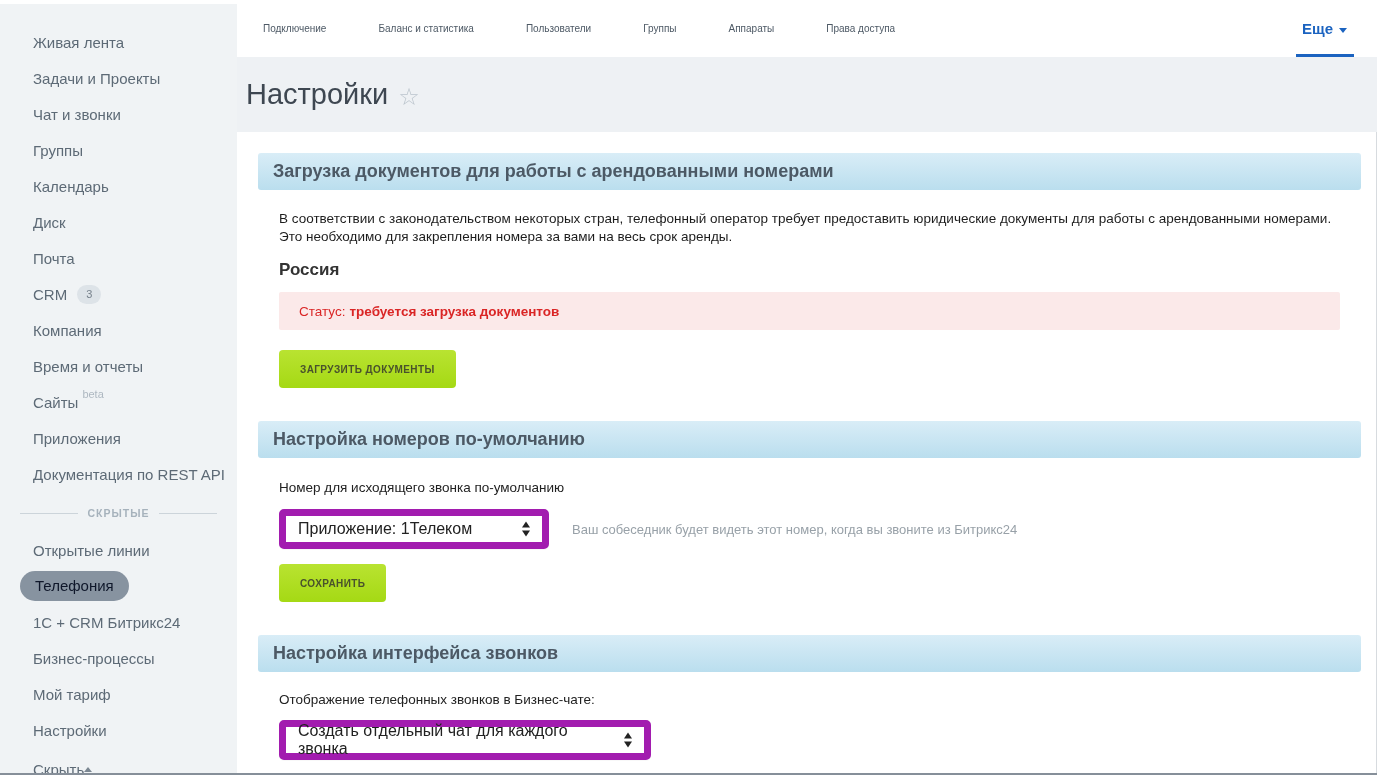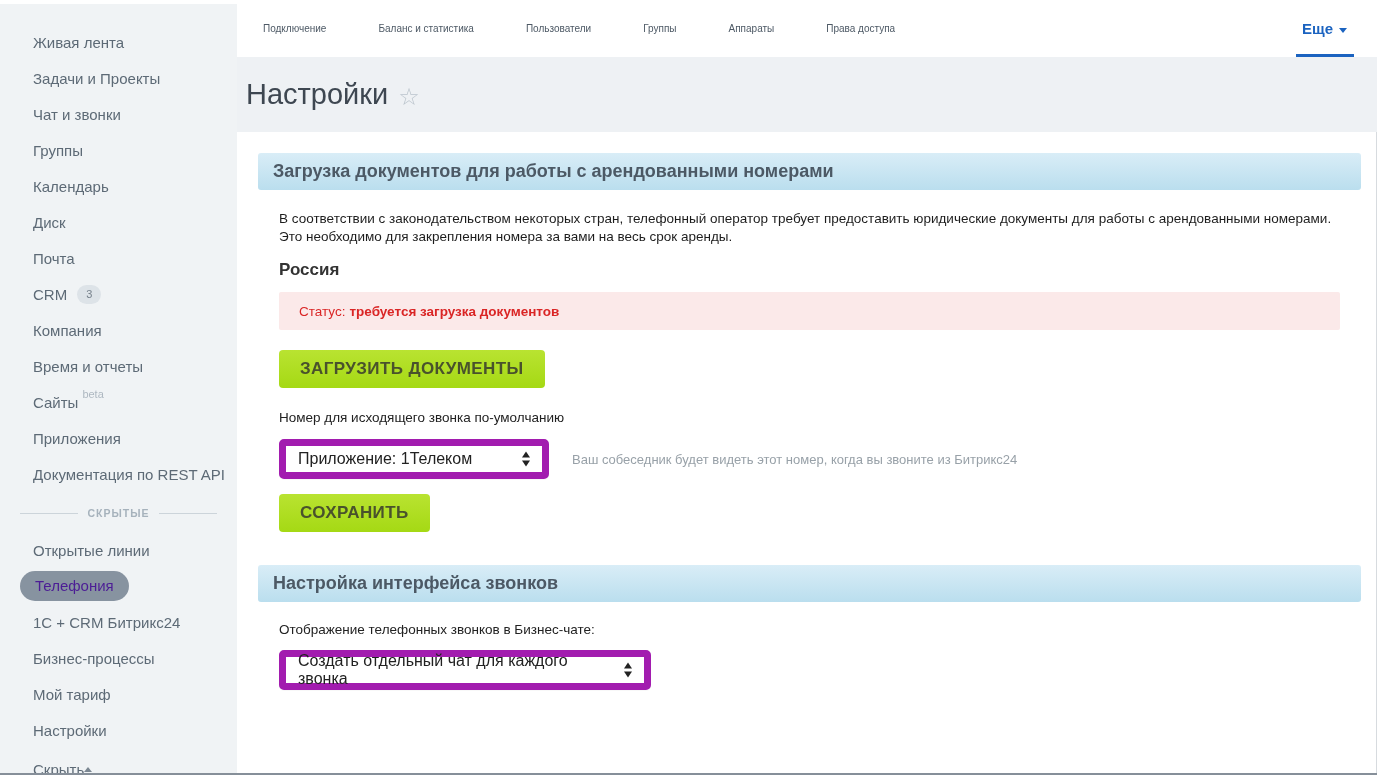--- a/index.html
+++ b/index.html
@@ -31,21 +31,21 @@
   .side-divider {
     height:34px; display:flex; align-items:center; justify-content:center;
     gap:10px; margin:4px 0 2px 0;
   }
   .side-divider .line { width:58px; height:1px; background:#ccd4da; }
   .side-divider .lbl {
     font-size:10.5px; font-weight:bold; color:#a6b2bc; letter-spacing:1px;
   }
   .side-item.active-pill { padding-left:20px; }
   .side-item.active-pill .pill {
-    background:#8793a0; color:#4c1d95; border-radius:16px;
+    background:#8793a0; color:#0f172a; border-radius:16px;
     padding:6px 15px; font-size:15px; line-height:1.2;
   }
   .side-collapse {
     position:absolute; left:33px; top:757px; font-size:15px; color:#5d6a76;
     cursor:pointer; display:flex; align-items:center; 
   }
   .collapse-caret {
     width:0; height:0; border-left:4px solid transparent;
     border-right:4px solid transparent; border-bottom:5px solid #7b8792;
   }
@@ -100,21 +100,21 @@
   .country { margin-top:15px; font-size:17px; font-weight:bold; color:#333; }
   .status-box {
     margin-top:12px; background:#fbe9e9; border-radius:2px;
     height:38px; display:flex; align-items:center; padding-left:20px;
     font-size:13.5px; color:#da2525;
   }
   .status-box b { margin-left:4px; }
   .green-btn {
     display:inline-block; margin-top:20px; border:none; cursor:pointer;
     background:linear-gradient(#b9e331,#a5d914); color:#4e5b3a;
-    font-family:inherit; font-size:17px; font-weight:bold; letter-spacing:.4px;
+    font-family:inherit; font-size:10px; font-weight:bold; letter-spacing:.4px;
     padding:0 21px; height:38px; border-radius:4px; color:#49522c;
   }
   .field-label { margin-top:22px; font-size:13.5px; color:#222; }
   .select-row { display:flex; align-items:center; margin-top:14px; }
   .fake-select {
     position:relative; background:#ffffff; border:7px solid #a21caf;
     border-radius:5px; height:40px; display:flex; align-items:center;
     padding-left:12px; padding-right:34px; font-size:16px; color:#222;
     cursor:pointer; box-shadow:0 1px 1px rgba(0,0,0,.03);
   }
@@ -248,20 +248,21 @@
         <span>Это необходимо для закрепления номера за вами на весь срок аренды.</span>
       </div>
       <div class="country">Россия</div>
       <div class="status-box">
         <span>Статус:</span>
         <b>требуется загрузка документов</b>
       </div>
       <button class="green-btn">ЗАГРУЗИТЬ ДОКУМЕНТЫ</button>
     </div>
 
+    <div class="section-header gap-after-btn">Настройка номеров по-умолчанию</div>
     <div class="inner">
       <div class="field-label">Номер для исходящего звонка по-умолчанию</div>
       <div class="select-row">
         <div class="fake-select select-1">
           <span>Приложение: 1Телеком</span>
           <span class="spinner">
             <span class="up"></span>
             <span class="down"></span>
           </span>
         </div>

